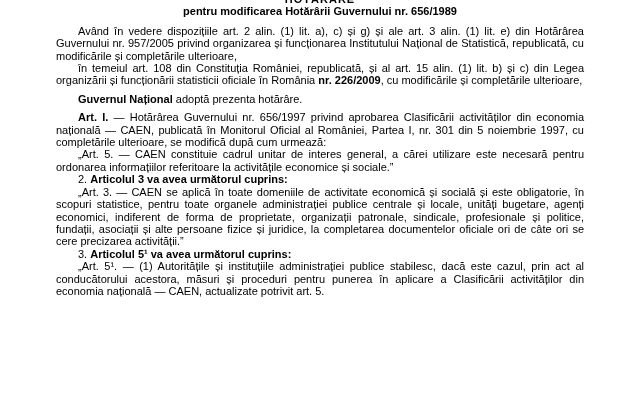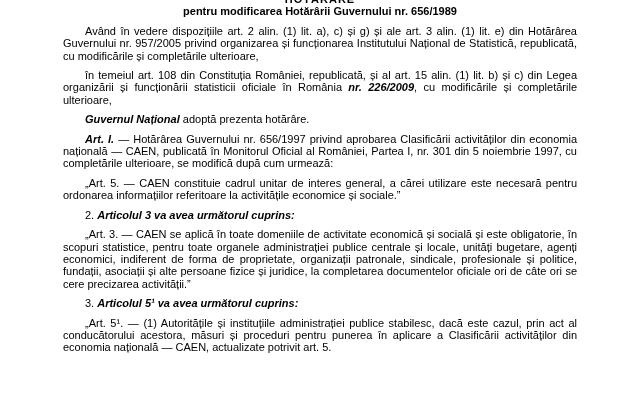--- a/index.html
+++ b/index.html
@@ -17,29 +17,29 @@
     padding: 0 56px;
     margin-top: -7px;
   }
   .title {
     text-align: center;
     font-weight: bold;
     margin-bottom: 7px;
   }
   .title .t1 { letter-spacing: 1px; }
   .body-text p {
-    margin: 7px;
+    margin: 0;
     text-align: justify;
     text-indent: 22px;
   }
   p.enactment {
     margin-top: 6px;
     margin-bottom: 6px;
   }
-  .bold { font-weight: bold; font-style: italic; }
+  .bold { font-weight: bold; }
 </style>
 </head>
 <body>
 
 <div class="page">
 
   <div class="title">
     <div class="t1">HOTĂRÂRE</div>
     <div>pentru modificarea Hotărârii Guvernului nr. 656/1989</div>
   </div>

